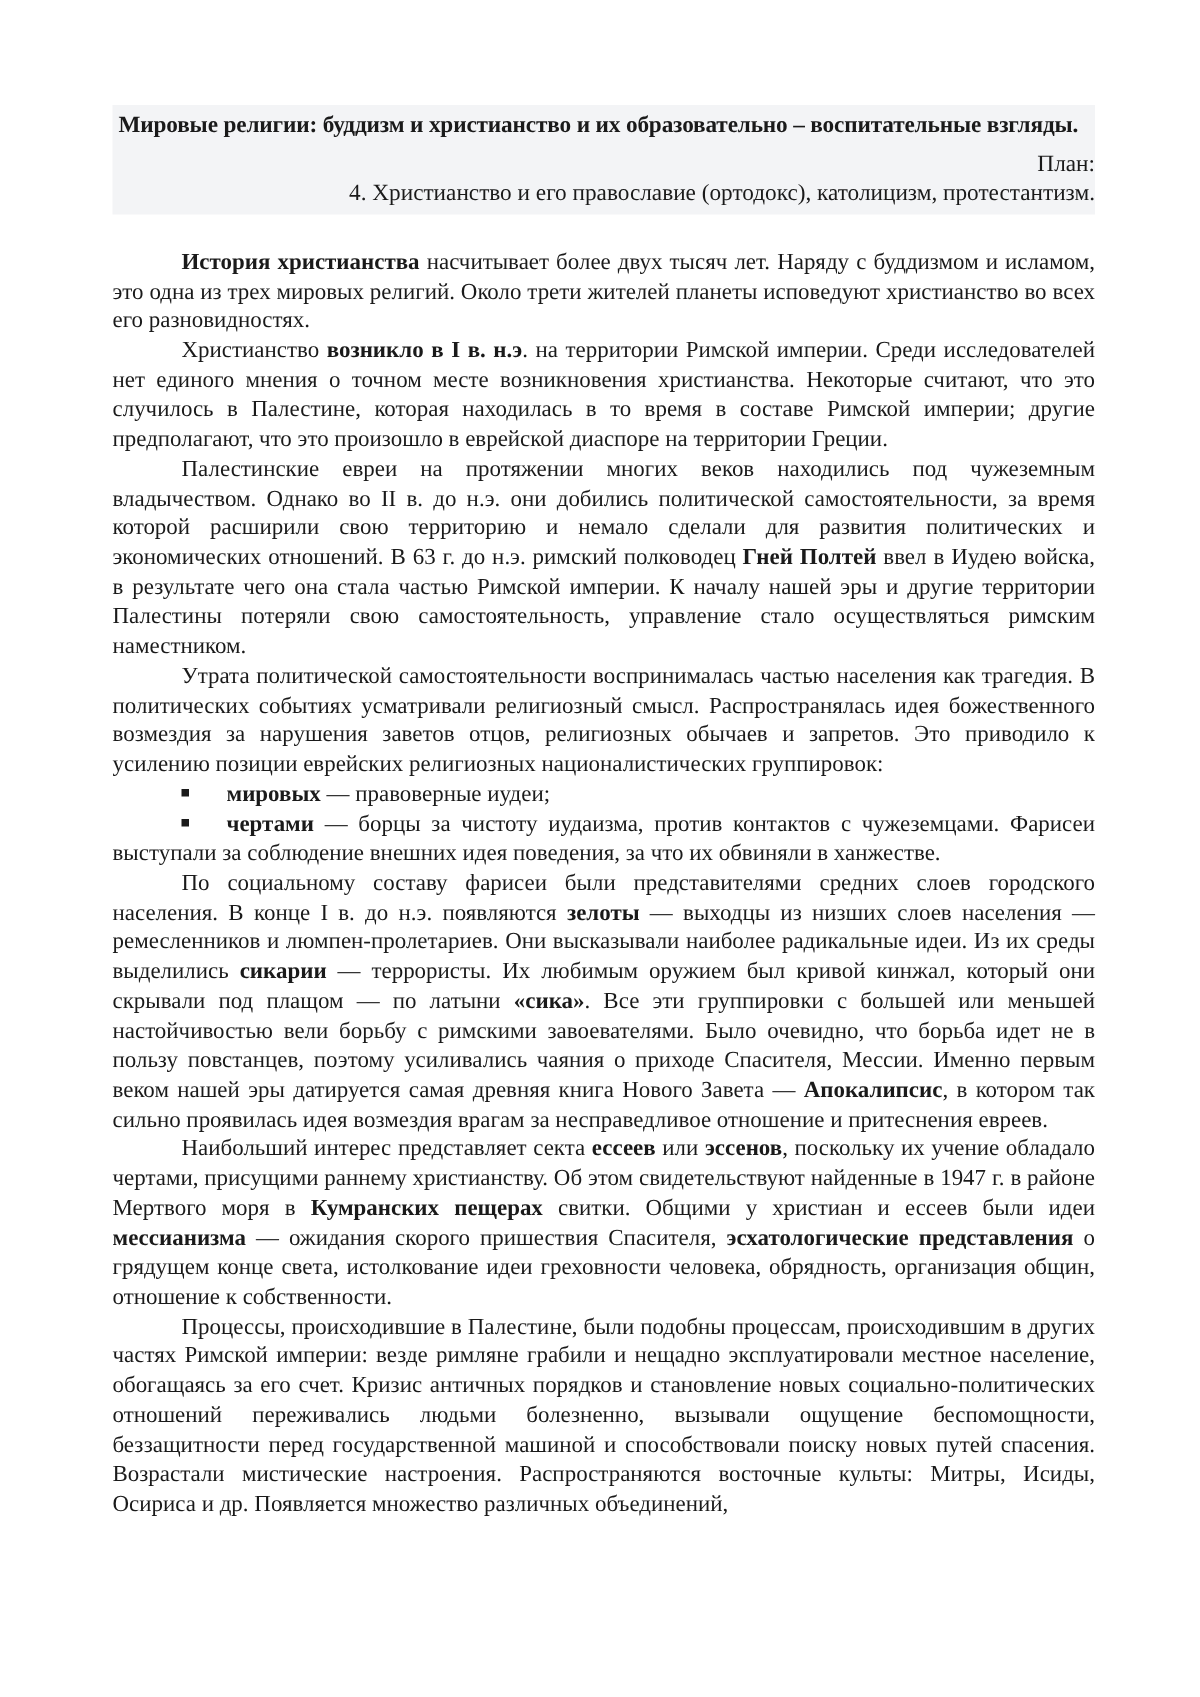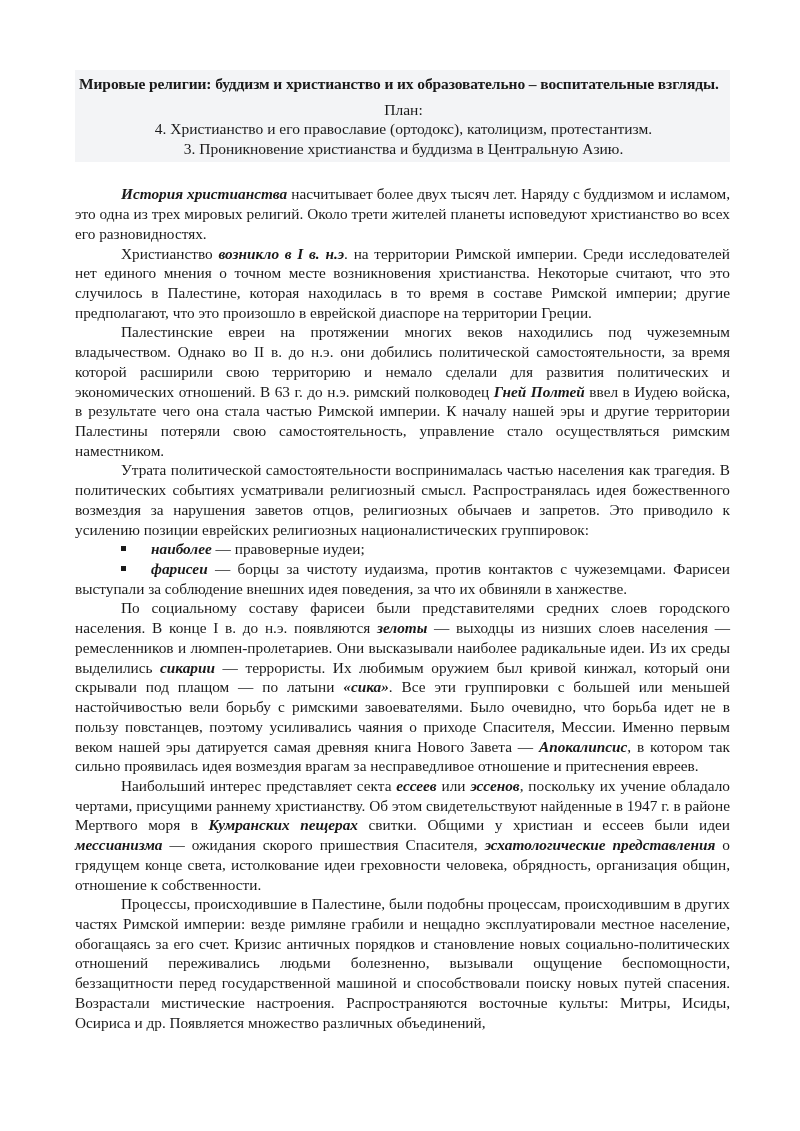--- a/index.html
+++ b/index.html
@@ -49,21 +49,21 @@
   .plan-block {
     background: #f3f4f6;
     padding: 2px 0 4px 0;
   }
 
   .plan-label,
   .plan-item {
     font-size: 15.5px;
     line-height: 1.26;
     margin: 0;
-    text-align: center;
+    text-align: right;
     padding-left: 2px;
   }
 
   
   .body-text {
     margin-top: 22px;
   }
 
   p.para {
     font-size: 15.3px;
@@ -92,52 +92,51 @@
   }
   .bullet-mark .sq {
     display: inline-block;
     margin-left: 46px;
     width: 5px;
     height: 5px;
     background: #1a1a1a;
     vertical-align: 3px;
   }
 
-  b, strong { font-weight: bold; font-style: italic; }
+  b, strong { font-weight: bold; }
 </style>
 </head>
 <body>
 
 <div class="page">
   <div class="content">
 
     <div class="header-block">
       <h1 class="doc-title">Мировые религии: буддизм и христианство и их образовательно – воспитательные взгляды.</h1>
     </div>
 
     <div class="plan-block">
       <p class="plan-label">План:</p>
       <p class="plan-item">4. Христианство и его православие (ортодокс), католицизм, протестантизм.</p>
-      <p class="plan-item">3. Проникновение христианства и буддизма в Центральную Азию.</p>
     </div>
 
     <div class="body-text">
 
       <p class="para"><b>История христианства</b><span> насчитывает более двух тысяч лет. Наряду с буддизмом и исламом, это одна из трех мировых религий. Около трети жителей планеты исповедуют христианство во всех его разновидностях.</span></p>
 
       <p class="para"><span>Христианство </span><b>возникло в I в. н.э</b><span>. на территории Римской империи. Среди исследователей нет единого мнения о точном месте возникновения христианства. Некоторые считают, что это случилось в Палестине, которая находилась в то время в составе Римской империи; другие предполагают, что это произошло в еврейской диаспоре на территории Греции.</span></p>
 
       <p class="para"><span>Палестинские евреи на протяжении многих веков находились под чужеземным владычеством. Однако во II в. до н.э. они добились политической самостоятельности, за время которой расширили свою территорию и немало сделали для развития политических и экономических отношений. В 63 г. до н.э. римский полководец </span><b>Гней Полтей</b><span> ввел в Иудею войска, в результате чего она стала частью Римской империи. К началу нашей эры и другие территории Палестины потеряли свою самостоятельность, управление стало осуществляться римским наместником.</span></p>
 
       <p class="para">Утрата политической самостоятельности воспринималась частью населения как трагедия. В политических событиях усматривали религиозный смысл. Распространялась идея божественного возмездия за нарушения заветов отцов, религиозных обычаев и запретов. Это приводило к усилению позиции еврейских религиозных националистических группировок:</p>
 
-      <p class="bullet-row"><span class="bullet-mark"><span class="sq"></span></span><b>наиболее</b><span> — правоверные иудеи;</span></p>
+      <p class="bullet-row"><span class="bullet-mark"><span class="sq"></span></span><b>мировых</b><span> — правоверные иудеи;</span></p>
 
 
-      <p class="bullet-row"><span class="bullet-mark"><span class="sq"></span></span><b>фарисеи</b><span> — борцы за чистоту иудаизма, против контактов с чужеземцами. Фарисеи выступали за соблюдение внешних идея поведения, за что их обвиняли в ханжестве.</span></p>
+      <p class="bullet-row"><span class="bullet-mark"><span class="sq"></span></span><b>чертами</b><span> — борцы за чистоту иудаизма, против контактов с чужеземцами. Фарисеи выступали за соблюдение внешних идея поведения, за что их обвиняли в ханжестве.</span></p>
 
       <p class="para"><span>По социальному составу фарисеи были представителями средних слоев городского населения. В конце I в. до н.э. появляются </span><b>зелоты</b><span> — выходцы из низших слоев населения — ремесленников и люмпен-пролетариев. Они высказывали наиболее радикальные идеи. Из их среды выделились </span><b>сикарии</b><span> — террористы. Их любимым оружием был кривой кинжал, который они скрывали под плащом — по латыни </span><b>«сика»</b><span>. Все эти группировки с большей или меньшей настойчивостью вели борьбу с римскими завоевателями. Было очевидно, что борьба идет не в пользу повстанцев, поэтому усиливались чаяния о приходе Спасителя, Мессии. Именно первым веком нашей эры датируется самая древняя книга Нового Завета — </span><b>Апокалипсис</b><span>, в котором так сильно проявилась идея возмездия врагам за несправедливое отношение и притеснения евреев.</span></p>
 
       <p class="para"><span>Наибольший интерес представляет секта </span><b>ессеев</b><span> или </span><b>эссенов</b><span>, поскольку их учение обладало чертами, присущими раннему христианству. Об этом свидетельствуют найденные в 1947 г. в районе Мертвого моря в </span><b>Кумранских пещерах</b><span> свитки. Общими у христиан и ессеев были идеи </span><b>мессианизма</b><span> — ожидания скорого пришествия Спасителя, </span><b>эсхатологические представления</b><span> о грядущем конце света, истолкование идеи греховности человека, обрядность, организация общин, отношение к собственности.</span></p>
 
       <p class="para">Процессы, происходившие в Палестине, были подобны процессам, происходившим в других частях Римской империи: везде римляне грабили и нещадно эксплуатировали местное население, обогащаясь за его счет. Кризис античных порядков и становление новых социально-политических отношений переживались людьми болезненно, вызывали ощущение беспомощности, беззащитности перед государственной машиной и способствовали поиску новых путей спасения. Возрастали мистические настроения. Распространяются восточные культы: Митры, Исиды, Осириса и др. Появляется множество различных объединений,</p>
 
     </div>
   </div>
 </div>

